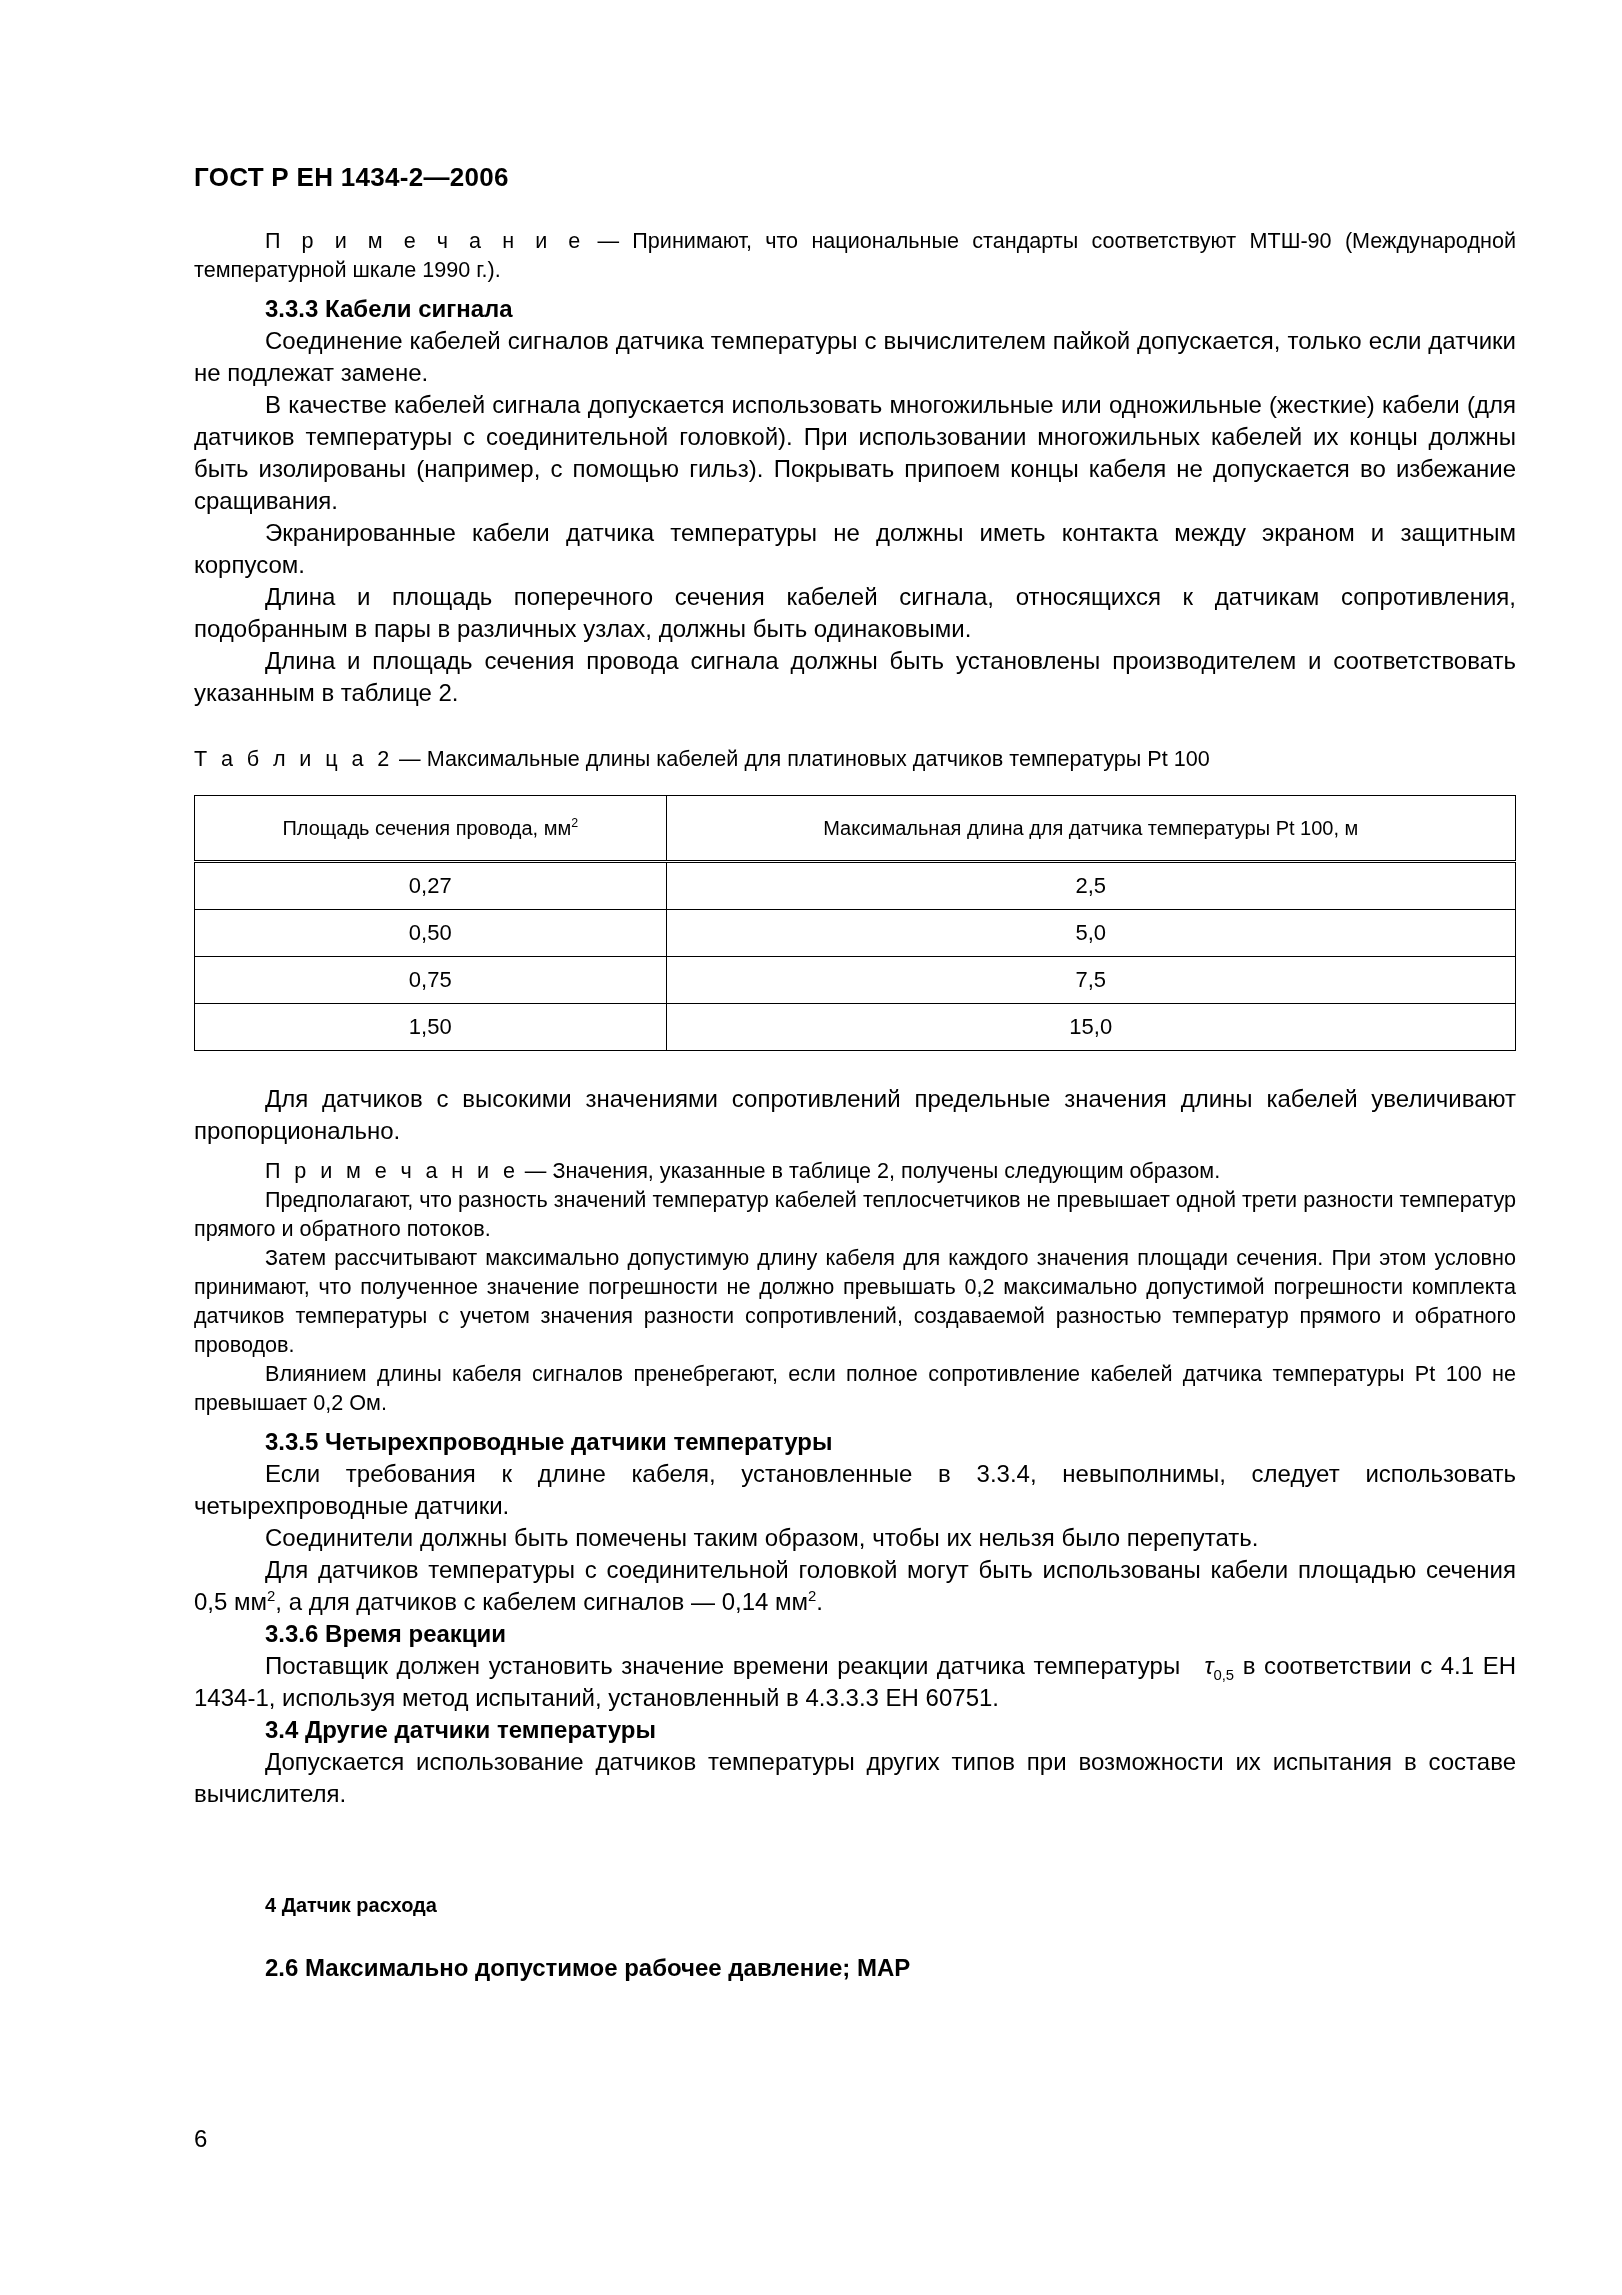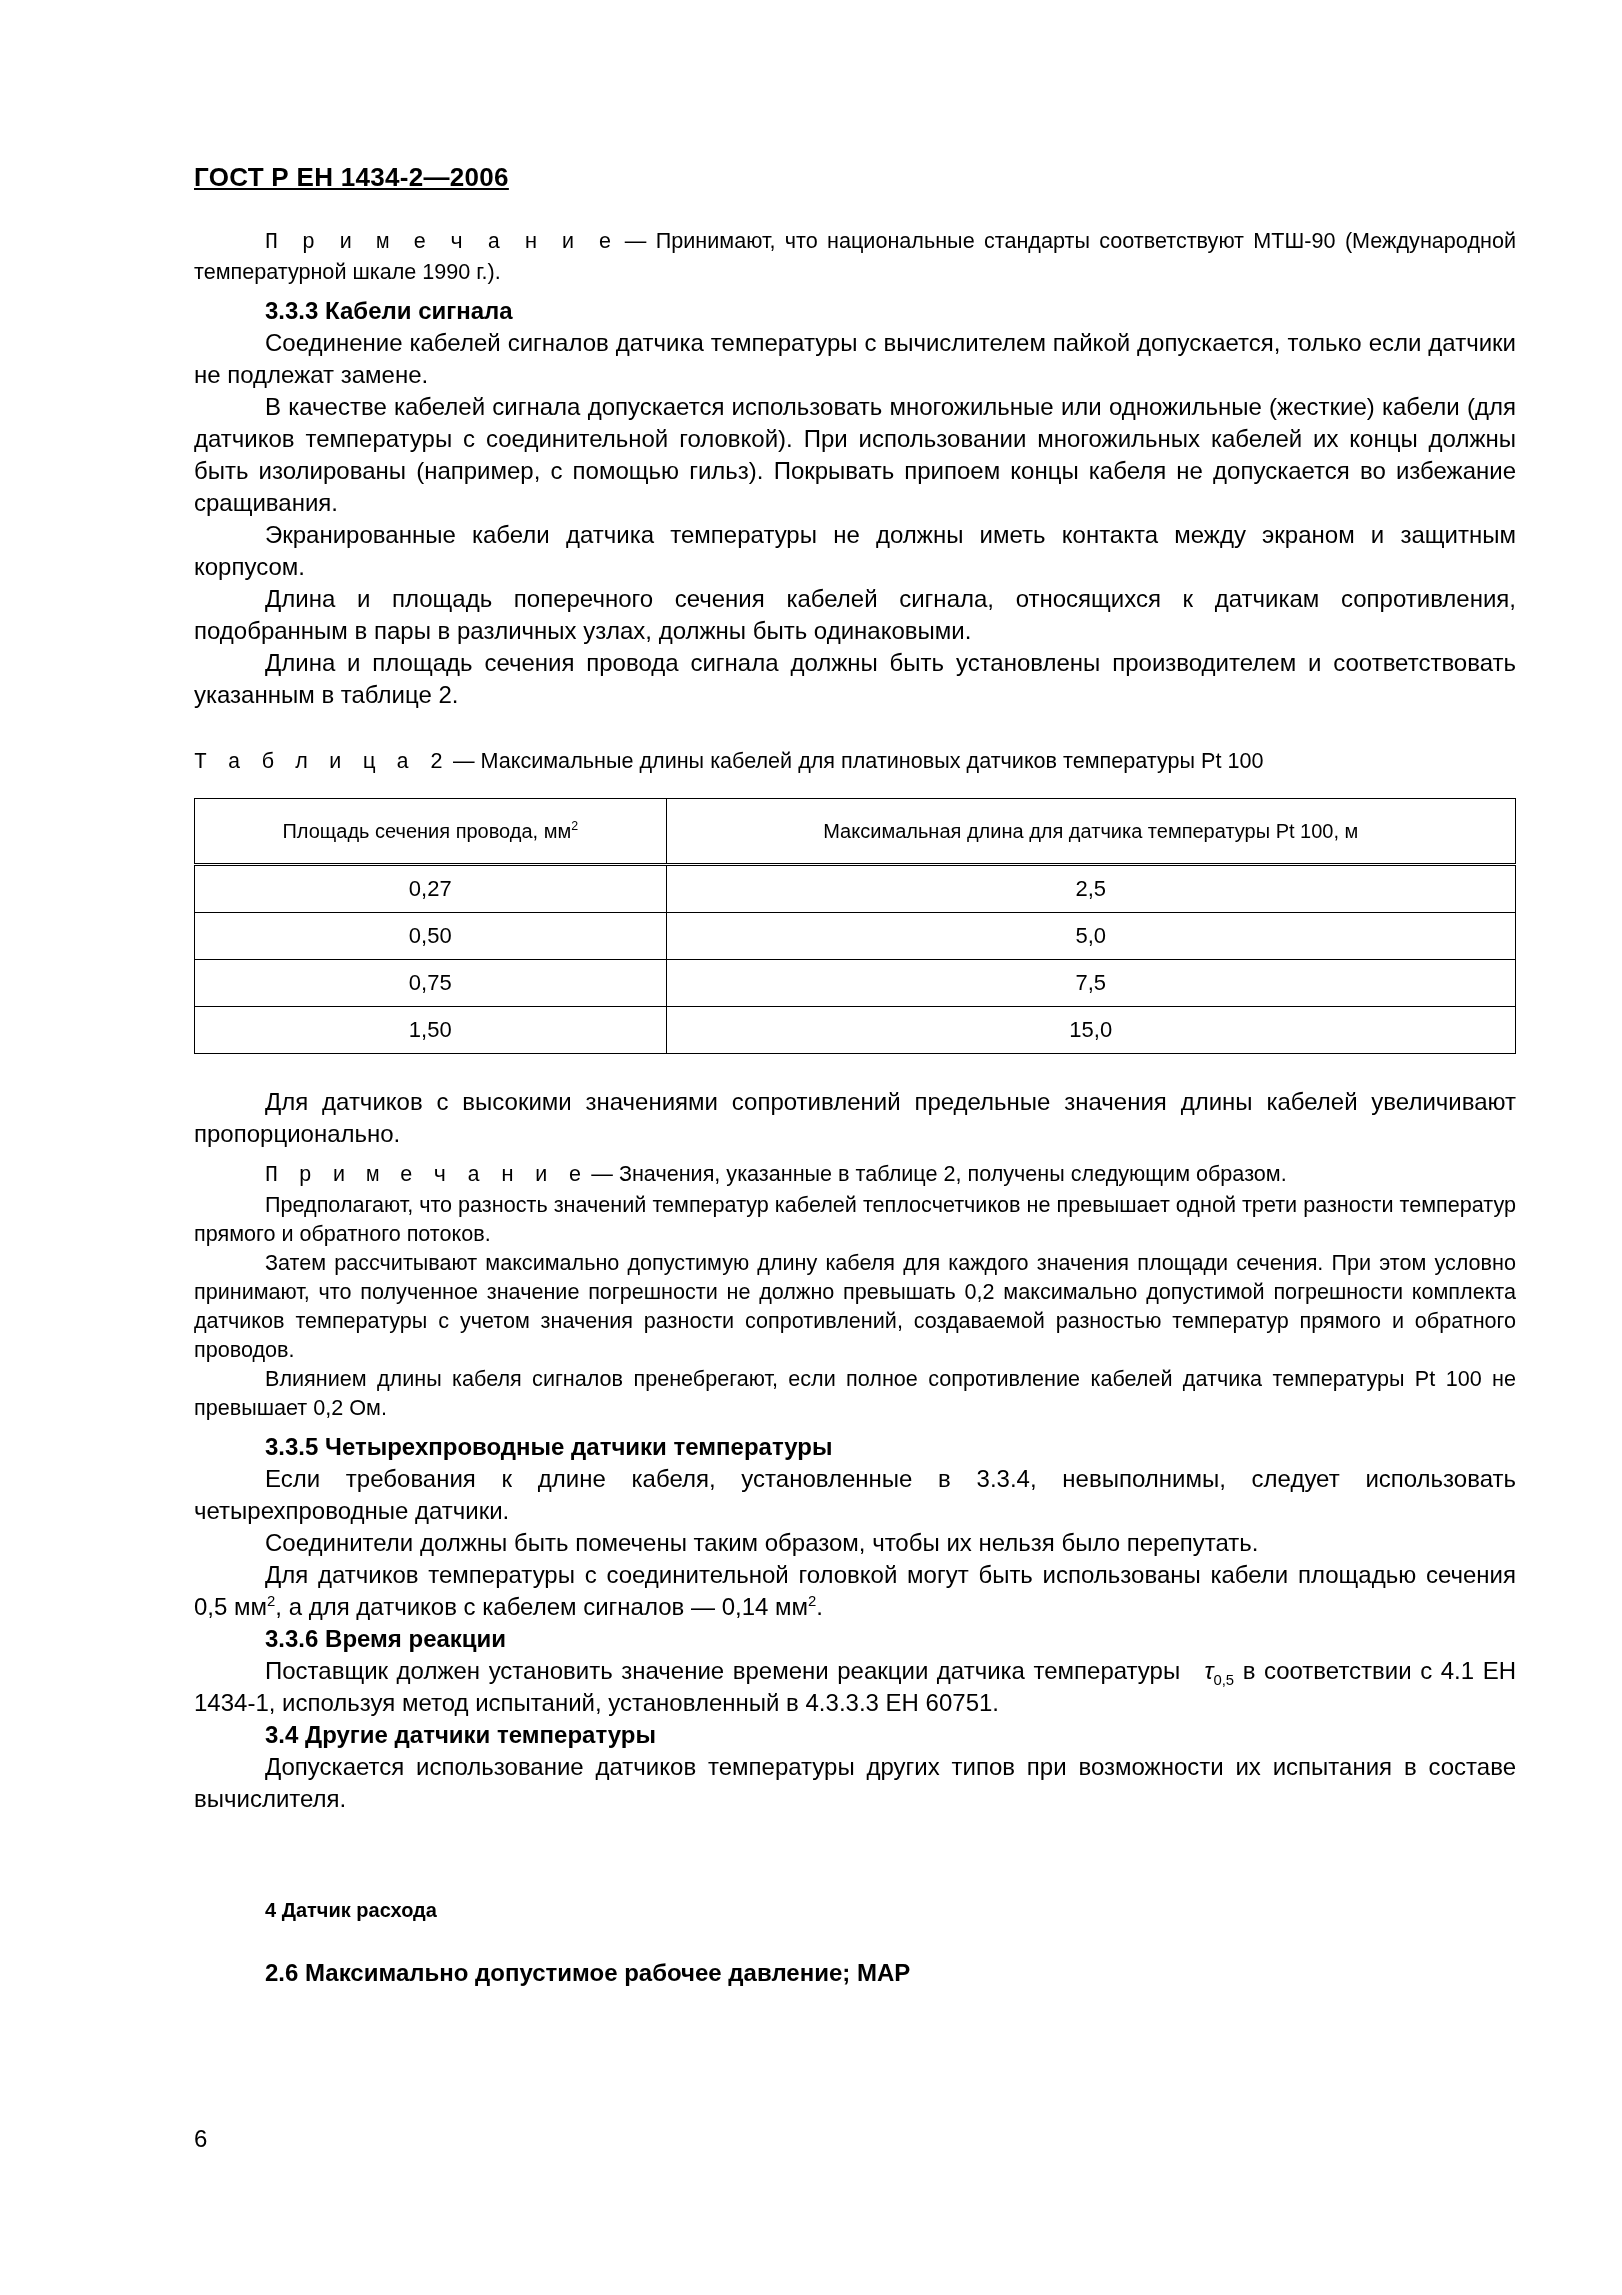--- a/index.html
+++ b/index.html
@@ -1,24 +1,24 @@
 <!DOCTYPE html>
 <html style="font-size:10.5px"><head>
 <meta charset="utf-8">
 <style>
   html, body { margin: 0; padding: 0; background: #ffffff; }
   body { width: 1623px; height: 2295px; position: relative; overflow: hidden;
          font-family: "Liberation Sans", "DejaVu Sans", sans-serif; color: #000; }
   .page { position: absolute; left: 194px; top: 0; width: 1322px; }
-  .header { position: absolute; top: 162px; left: 0; font-weight: bold; font-size: 26px; letter-spacing: 0.3px; text-decoration: underline; }
+  .header { position: absolute; top: 162px; left: 0; font-weight: bold; font-size: 26px; letter-spacing: 0.3px; }
   .content { position: absolute; top: 226px; left: 0; width: 1322px; font-size: 24px; line-height: 32px; text-align: justify; }
   .small { font-size: 21.6px; line-height: 29px; }
   p { margin: 0; text-indent: 71px; }
   .sub { text-indent: 71px; font-weight: bold; margin: 0; }
-  .spaced { letter-spacing: 3.9px; font-family: Liberation Mono, monospace; }
+  .spaced { letter-spacing: 3.9px; }
   .note-block { margin-top: 0; }
   .caption { font-size: 21.6px; margin-top: 34px; margin-bottom: 19.6px; text-indent: 0; }
   table { width: 1322px; border-collapse: collapse; font-size: 22px; border-radius: 25px; }
   th, td { border: 1.3px solid #000; text-align: center; font-weight: normal; }
   th { height: 62px; font-size: 20px; }
   thead tr th { border-bottom: 3.9px double #000; }
   td { height: 44px; }
   .after-table { margin-top: 32px; }
   .h1 { font-size: 20px; font-weight: bold; text-indent: 71px; margin: 79px 0 31px 0; }
   sup { font-size: 0.62em; vertical-align: super; line-height: 0; }

